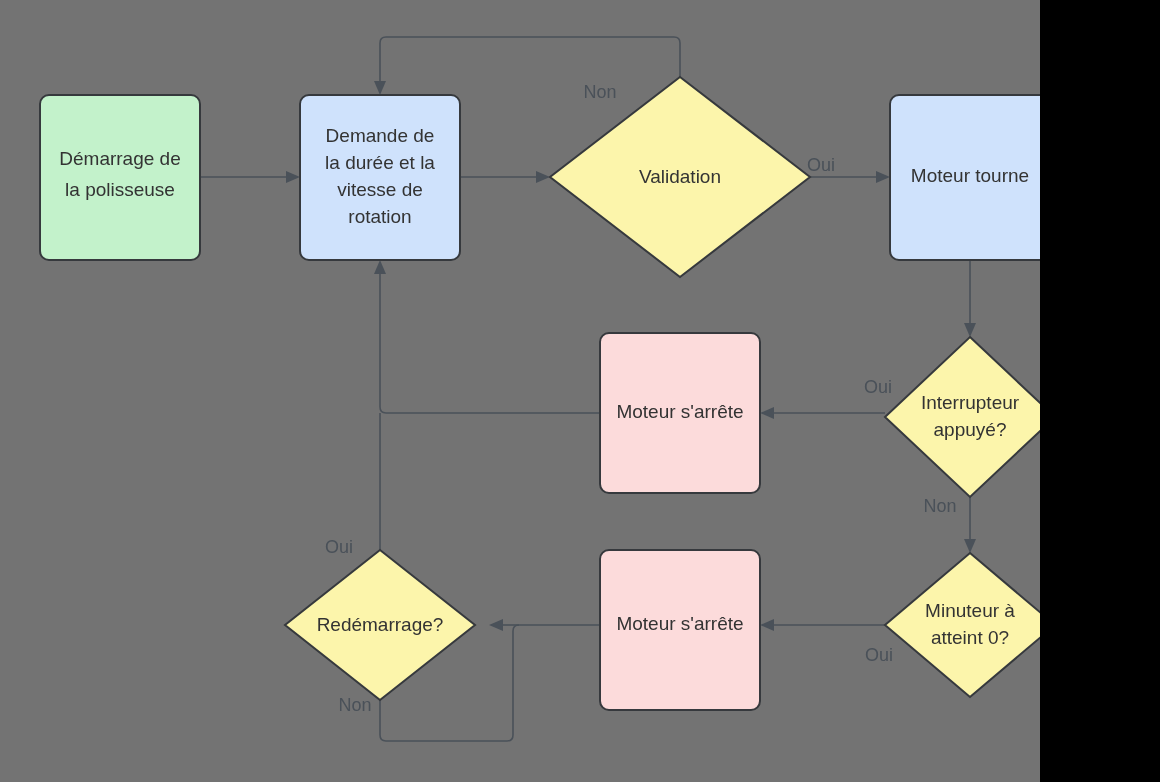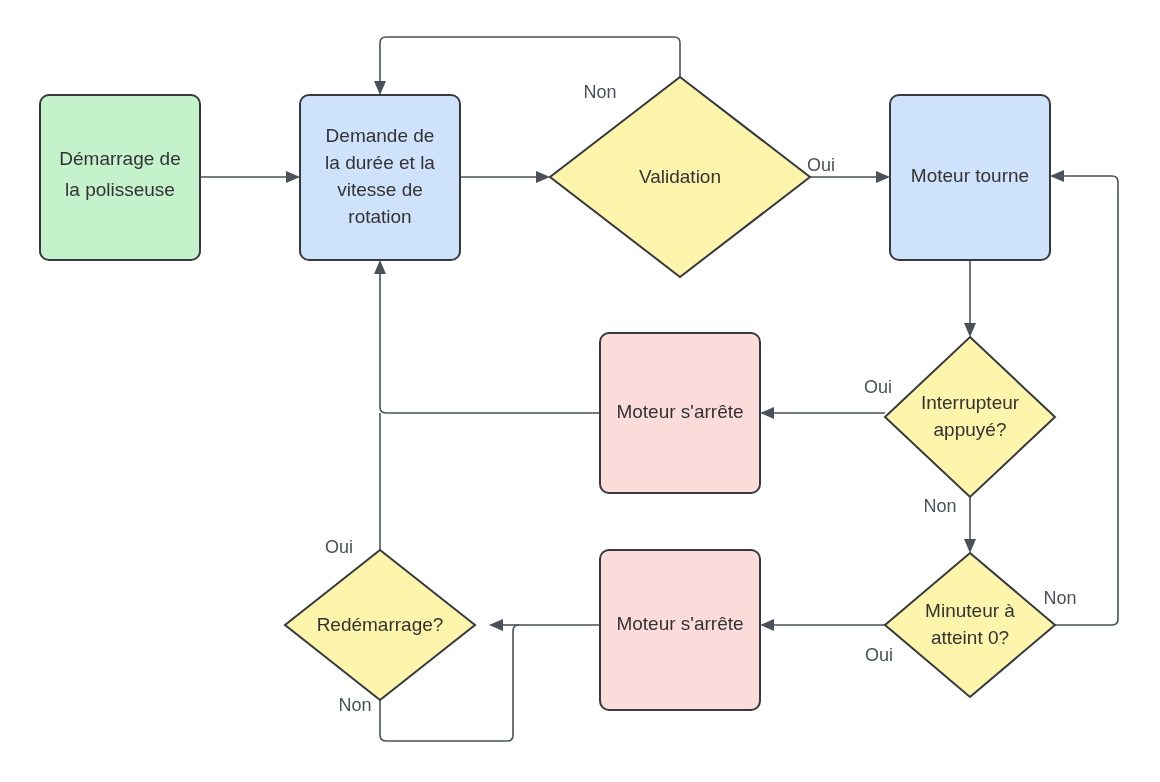--- a/index.html
+++ b/index.html
@@ -6,23 +6,23 @@
   html, body {
     margin: 0;
     padding: 0;
     background: #000000;
   }
   body {
     font-family: "Liberation Sans", "DejaVu Sans", sans-serif;
   }
   #diagram-root {
     position: relative;
-    width: 1160px;
+    width: 1040px;
     height: 782px;
-    background: #ffffff;
+    background: #737373;
     overflow: hidden;
   }
   #flow-svg {
     position: absolute;
     left: 0;
     top: 0;
     width: 1160px;
     height: 782px;
   }
   .node-label {

